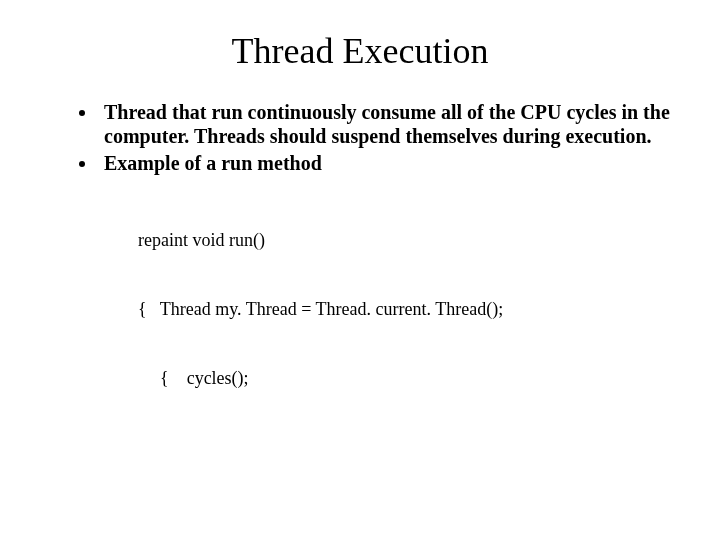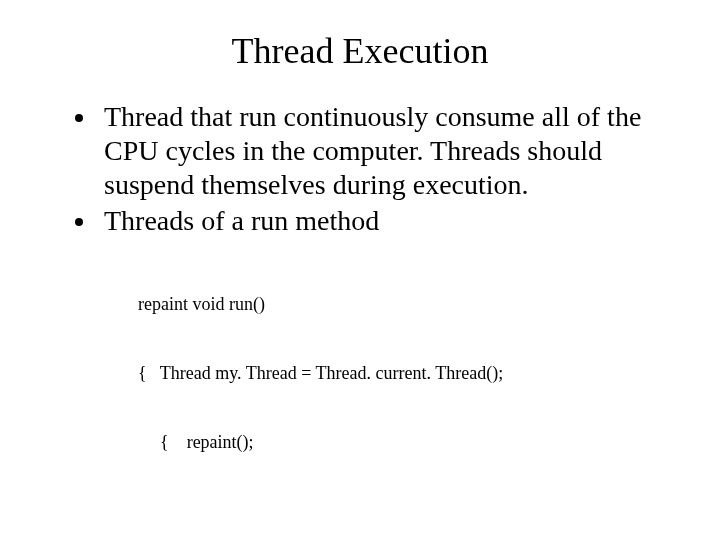--- a/index.html
+++ b/index.html
@@ -20,22 +20,23 @@
   .title {
     font-size: 36px;
     text-align: center;
     margin: 6px 0 28px 0;
     font-weight: normal;
   }
   ul.bullets {
     list-style: disc;
     margin: 0 0 8px 0;
     padding-left: 58px;
-    font-size: 28px;
+    font-size: 20px;
     line-height: 1.22;
+    font-weight: bold;
   }
   ul.bullets li {
     padding-left: 6px;
     margin-bottom: 2px;
   }
   .code {
     font-size: 18px;
     line-height: 1.28;
     padding-left: 98px;
     white-space: pre;
@@ -44,25 +45,25 @@
 </style>
 </head>
 <body>
 
 <div class="slide">
 
   <h1 class="title">Thread Execution</h1>
 
   <ul class="bullets">
     <li>Thread that run continuously consume all of the CPU cycles in the computer. Threads should suspend themselves during execution.</li>
-    <li>Threads of a run method</li>
+    <li>Example of a run method</li>
   </ul>
 
   <div class="code">
     <div>repaint void run()</div>
     <div>{   Thread my. Thread = Thread. current. Thread();</div>
-    <div><span class="ind1">{    repaint();</span></div>
+    <div><span class="ind1">{    cycles();</span></div>
     
     
     
   </div>
 
 </div>
 
 </body></html>

